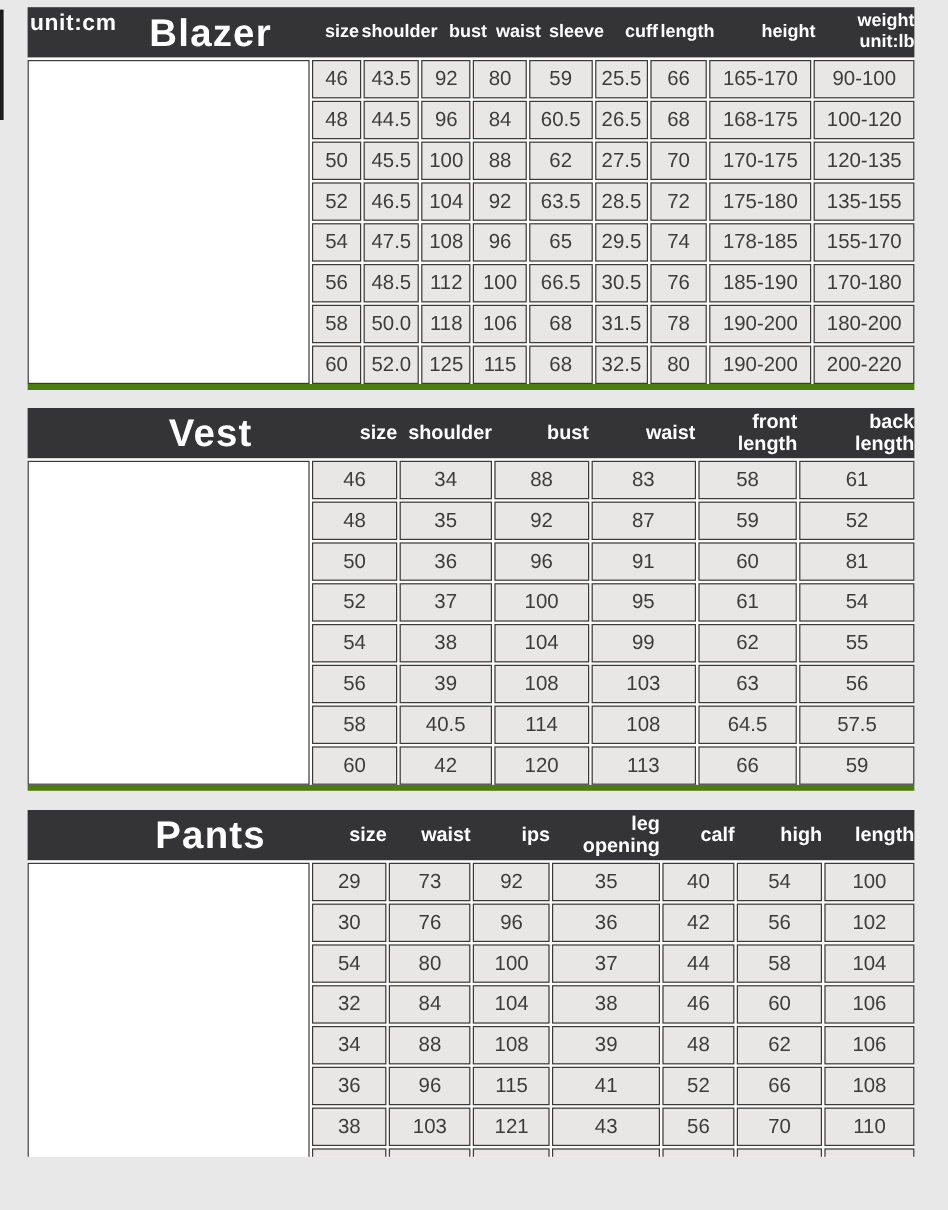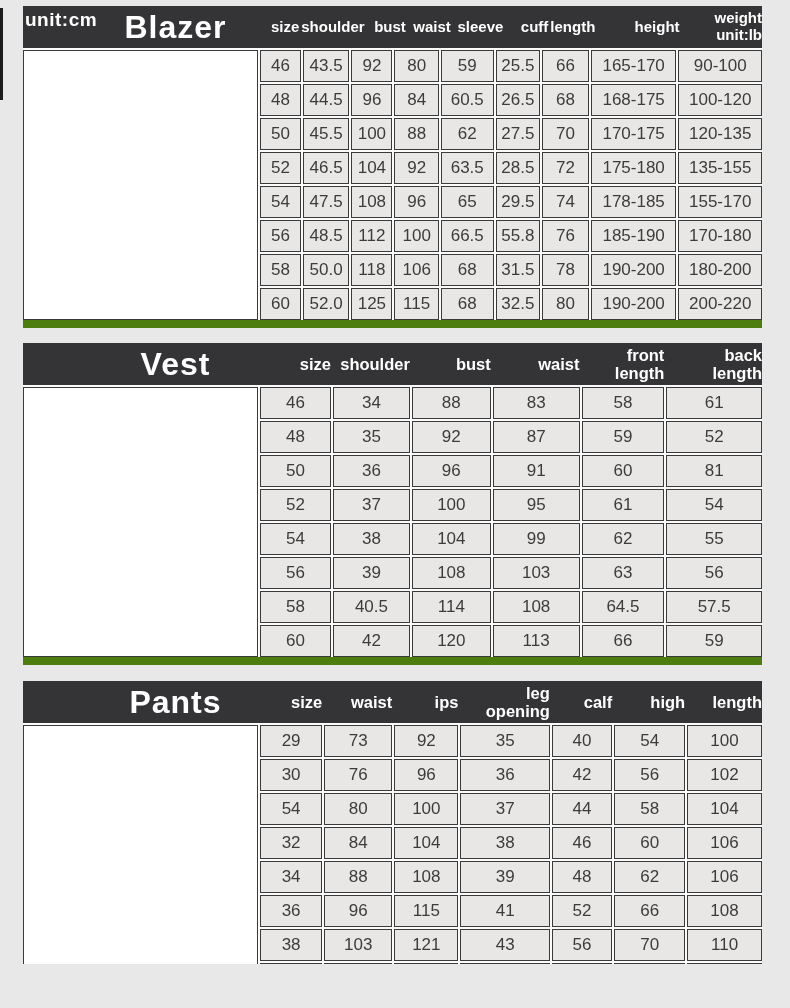--- a/index.html
+++ b/index.html
@@ -37,21 +37,21 @@
   .s0 .col-label { font-size: 15px; }
   .s1 .col-label, .s2 .col-label { font-size: 16.5px; }
 
   .s0 .cols { grid-template-columns: 42fr 48fr 42fr 46fr 54fr 46fr 48fr 88fr 86fr; }
   .s1 .cols { grid-template-columns: 72fr 78fr 80fr 88fr 84fr 97fr; }
   .s2 .cols { grid-template-columns: 64fr 70fr 66fr 92fr 62fr 73fr 77fr; }
 
   .tbody {
     display: flex; background: #fbfbfb;
     padding-top: 2px;
-    border-bottom: 8px solid #4d7c0f;
+    border-bottom: 5px solid #4d7c0f;
   }
   .image-box {
     flex: 0 0 233px; margin-right: 2px;
     background: #ffffff; border: 1px solid #3a3a3a;
   }
   .grid { flex: 1; grid-auto-rows: 32px; }
   .cell {
     box-sizing: border-box;
     background: #e8e7e5; border: 1px solid #3a3a3b;
     display: flex; align-items: center; justify-content: center;
@@ -129,21 +129,21 @@
             <div class="cell">65</div>
             <div class="cell">29.5</div>
             <div class="cell">74</div>
             <div class="cell">178-185</div>
             <div class="cell">155-170</div>
             <div class="cell">56</div>
             <div class="cell">48.5</div>
             <div class="cell">112</div>
             <div class="cell">100</div>
             <div class="cell">66.5</div>
-            <div class="cell">55.8</div>
+            <div class="cell">30.5</div>
             <div class="cell">76</div>
             <div class="cell">185-190</div>
             <div class="cell">170-180</div>
             <div class="cell">58</div>
             <div class="cell">50.0</div>
             <div class="cell">118</div>
             <div class="cell">106</div>
             <div class="cell">68</div>
             <div class="cell">31.5</div>
             <div class="cell">78</div>

